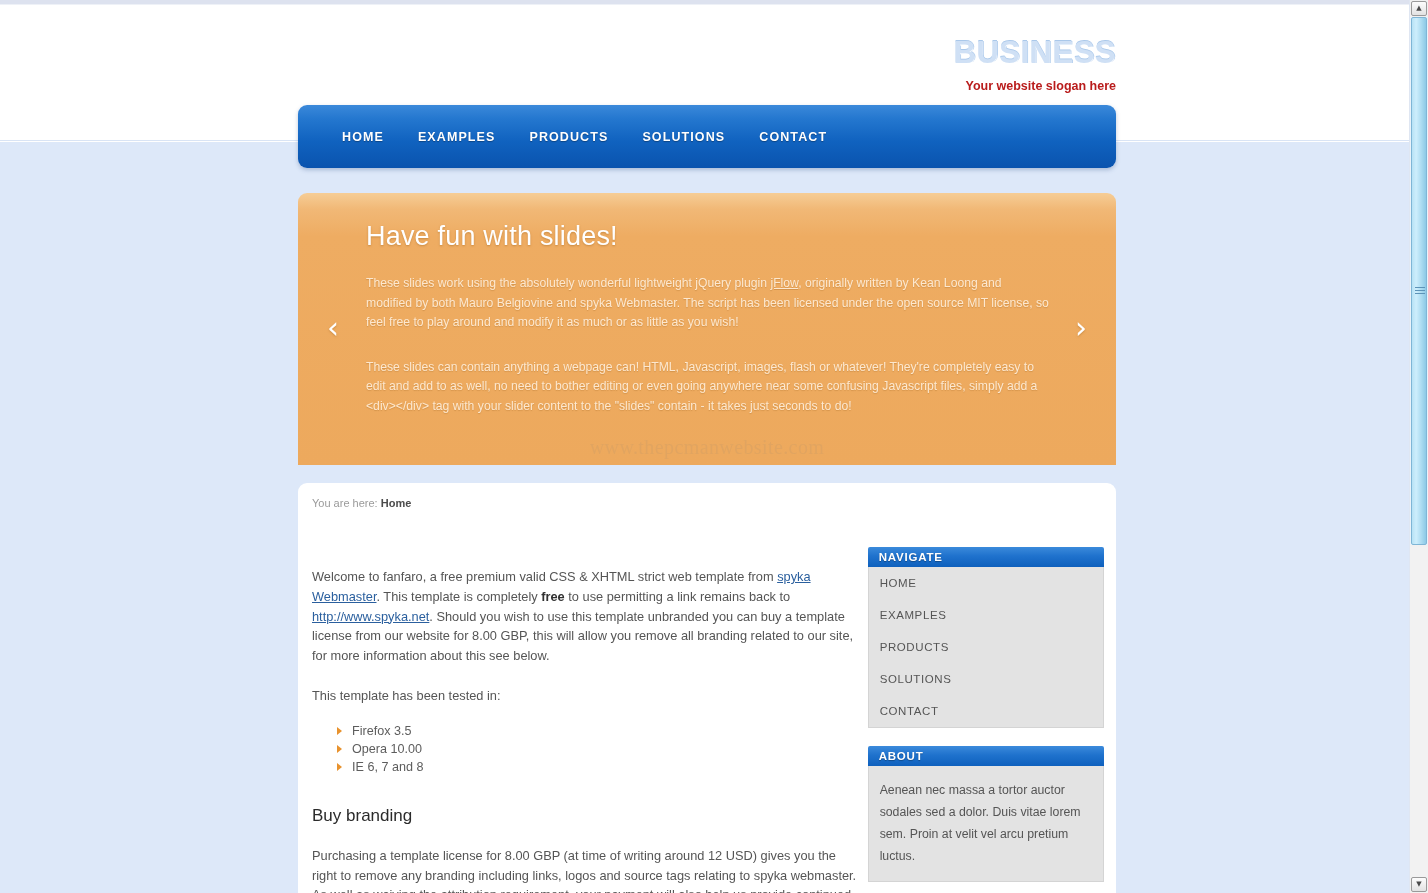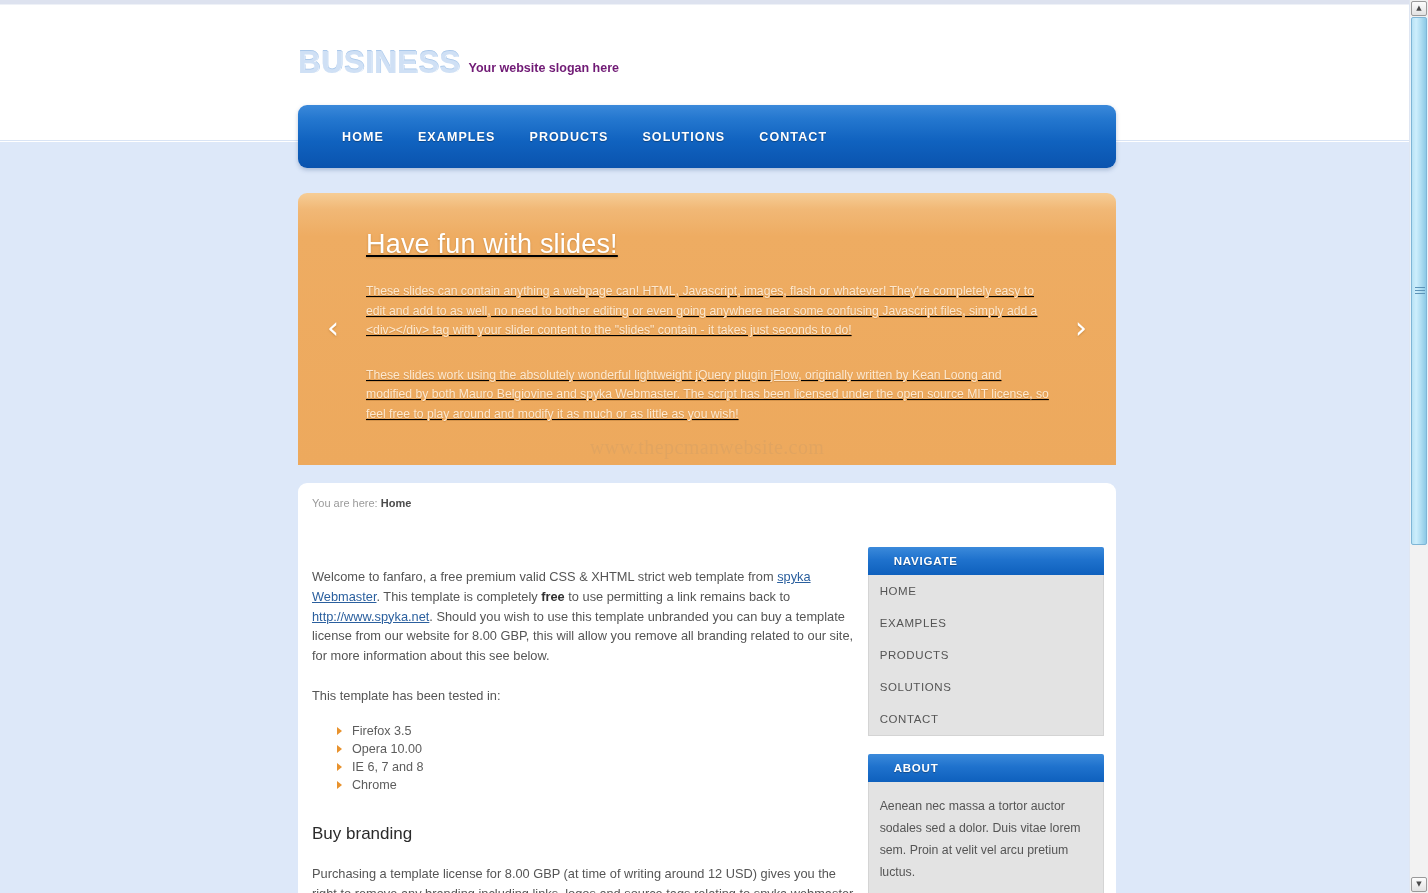--- a/index.html
+++ b/index.html
@@ -64,39 +64,40 @@
     width: 818px;
   }
 
   
   #logo-row {
     top: 32px;
     display: flex;
     align-items: flex-end;
     gap: 8px;
     height: 44px;
+    flex-direction: column;
   }
   #logo {
     font-family: "Liberation Sans", sans-serif;
     font-size: 31px;
     font-weight: bold;
     letter-spacing: 0.5px;
     color: #cfe0f5;
     text-shadow:
       0 1px 0 #ffffff,
       1px 0 0 #b9d2ef,
       0 -1px 0 #aac8ea;
     line-height: 32px;
     padding-bottom: 2px;
   }
   #slogan {
     font-family: "Liberation Sans", sans-serif;
     font-size: 12.5px;
     font-weight: bold;
-    color: #701a75;
+    color: #b91c1c;
     line-height: 14px;
     padding-bottom: 6px;
     text-align: center;
   }
 
   
   #nav {
     top: 100px;
     height: 63px;
     border-radius: 9px;
@@ -123,23 +124,22 @@
   #slider {
     top: 188px;
     height: 272px;
     border-radius: 9px 9px 0 0;
     background: linear-gradient(to bottom, #f6cd96 0%, #f1b876 6%, #eeac62 16%, #eda95d 100%);
     overflow: hidden;
   }
   #slide-inner {
     position: absolute;
     left: 68px;
-    top: 36px;
+    top: 28px;
     width: 684px;
-    text-decoration: underline;
   }
   #slide-title {
     font-family: "Liberation Sans", sans-serif;
     font-size: 27px;
     color: #ffffff;
     font-weight: normal;
     letter-spacing: 0.2px;
     text-shadow: 0 1px 2px rgba(170,110,40,0.55);
     margin-bottom: 22px;
   }
@@ -252,26 +252,26 @@
     top: 5px;
     width: 0; height: 0;
     border-left: 5px solid #e8922d;
     border-top: 4px solid transparent;
     border-bottom: 4px solid transparent;
   }
 
   
   .widget { margin-bottom: 18px; }
   .widget-head {
-    height: 28px;
+    height: 20px;
     background: linear-gradient(to bottom, #3b8adb 0%, #1f72cd 45%, #0e60bd 100%);
     border-radius: 2px 2px 0 0;
     display: flex;
     align-items: center;
-    padding-left: 26px;
+    padding-left: 11px;
     font-family: "Liberation Sans", sans-serif;
     font-size: 11.5px;
     font-weight: bold;
     letter-spacing: 0.8px;
     color: #ffffff;
     text-shadow: 0 1px 1px rgba(0,0,0,0.3);
   }
   .widget-body {
     background: #e3e3e3;
     border: 1px solid #d4d4d4;
@@ -400,22 +400,22 @@
           </li>
       </ul>
     </div>
 
     <div class="wrap" id="slider">
       <div id="slider-prev" class="slider-arrow">‹</div>
       <div id="slider-next" class="slider-arrow">›</div>
 
       <div id="slide-inner">
         <div id="slide-title">Have fun with slides!</div>
+        <div class="slide-para"><span>These slides work using the absolutely wonderful lightweight jQuery plugin </span><a href="#">jFlow</a><span>, originally written by Kean Loong and modified by both Mauro Belgiovine and spyka Webmaster. The script has been licensed under the open source MIT license, so feel free to play around and modify it as much or as little as you wish!</span></div>
         <div class="slide-para">These slides can contain anything a webpage can! HTML, Javascript, images, flash or whatever! They're completely easy to edit and add to as well, no need to bother editing or even going anywhere near some confusing Javascript files, simply add a &lt;div&gt;&lt;/div&gt; tag with your slider content to the "slides" contain - it takes just seconds to do!</div>
-        <div class="slide-para"><span>These slides work using the absolutely wonderful lightweight jQuery plugin </span><a href="#">jFlow</a><span>, originally written by Kean Loong and modified by both Mauro Belgiovine and spyka Webmaster. The script has been licensed under the open source MIT license, so feel free to play around and modify it as much or as little as you wish!</span></div>
       </div>
 
       <div id="watermark">www.thepcmanwebsite.com</div>
     </div>
 
     <div class="wrap" id="content">
 
       <div id="breadcrumb">
         <span>You are here:</span>
         <b>Home</b>
@@ -426,21 +426,20 @@
         <div id="col-main">
 
           <p><span>Welcome to fanfaro, a free premium valid CSS &amp; XHTML strict web template from </span><a href="#">spyka Webmaster</a><span>. This template is completely </span><b>free</b><span> to use permitting a link remains back to </span><a href="#">http://www.spyka.net</a><span>. Should you wish to use this template unbranded you can buy a template license from our website for 8.00 GBP, this will allow you remove all branding related to our site, for more information about this see below.</span></p>
 
           <p>This template has been tested in:</p>
 
           <ul id="tested-list">
             <li>Firefox 3.5</li>
             <li>Opera 10.00</li>
             <li>IE 6, 7 and 8</li>
-            <li>Chrome</li>
           </ul>
 
           <h2>Buy branding</h2>
           <p>Purchasing a template license for 8.00 GBP (at time of writing around 12 USD) gives you the right to remove any branding including links, logos and source tags relating to spyka webmaster. As well as waiving the attribution requirement, your payment will also help us provide continued</p>
         </div>
 
         <div id="col-side">
 
           <div class="widget">
             <div class="widget-head">NAVIGATE</div>

